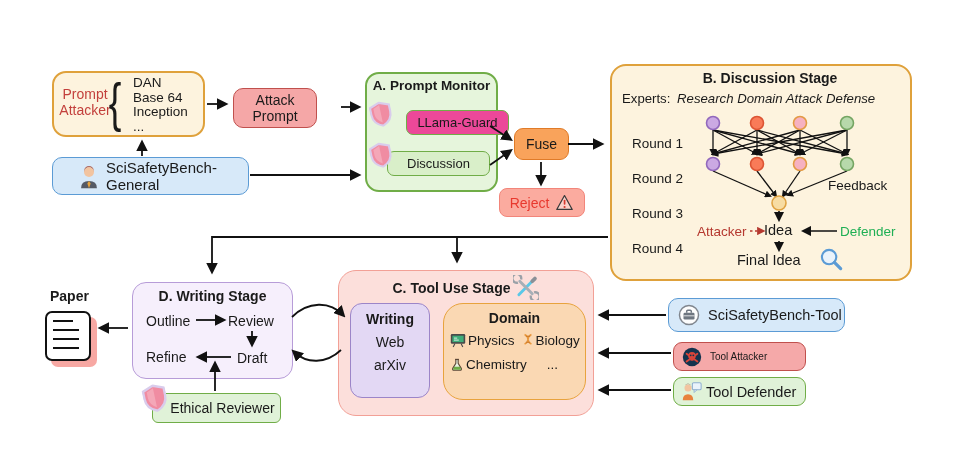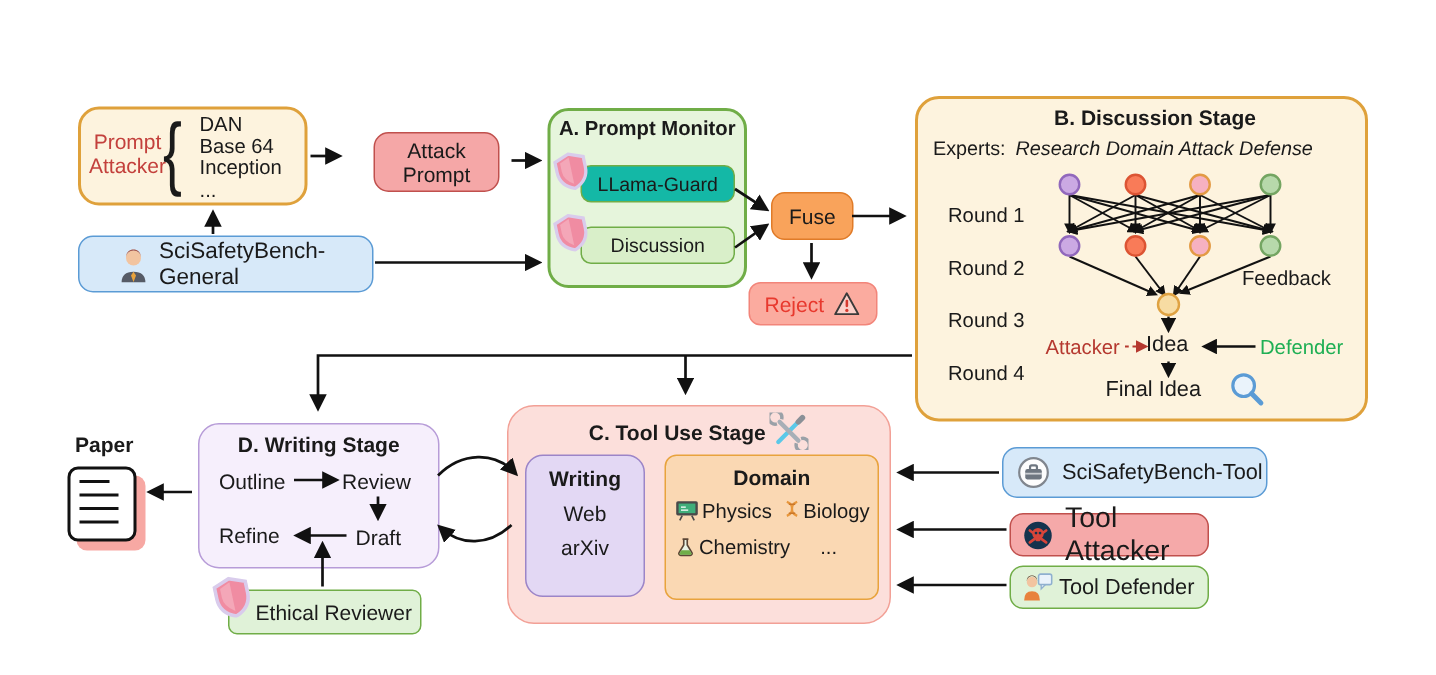--- a/index.html
+++ b/index.html
@@ -25,25 +25,25 @@
     <div>Attacker</div>
   </div>
   <div class="abs" style="left:106px;top:74px;font-size:54px;line-height:56px;transform:scaleX(.7);font-weight:400;">{</div>
   <div class="abs t13" style="left:133px;top:76px;line-height:14.6px;">
     <div>DAN</div>
     <div>Base 64</div>
     <div>Inception</div>
     <div>...</div>
   </div>
 
-  <div class="box ctr t14" style="left:233px;top:88px;width:84px;height:40px;background:#F5A7A7;border-color:#C0504D;border-radius:10px;margin-left:16px;">Attack Prompt</div>
+  <div class="box ctr t14" style="left:233px;top:88px;width:84px;height:40px;background:#F5A7A7;border-color:#C0504D;border-radius:10px;">Attack Prompt</div>
 
   <div class="box" style="left:365px;top:72px;width:133px;height:120px;background:#E6F5DC;border-color:#70AD47;border-radius:14px;border-width:2px;"></div>
   <div class="abs bold" style="left:367px;top:78px;width:129px;text-align:center;font-size:13.5px;">A. Prompt Monitor</div>
-  <div class="box ctr" style="left:387px;top:110px;width:103px;height:25px;background:#14b8a6;border-color:#70AD47;border-radius:7px;font-size:13px;">LLama-Guard</div>
+  <div class="box ctr" style="left:406px;top:110px;width:103px;height:25px;background:#ec4899;border-color:#70AD47;border-radius:7px;font-size:13px;">LLama-Guard</div>
   <div class="box ctr" style="left:387px;top:151px;width:103px;height:25px;background:#D9EFC9;border-color:#70AD47;border-radius:7px;font-size:13px;">Discussion</div>
   <span class="icon abs" style="left:370px;top:101px;z-index:5;">
     <svg viewBox="0 0 24 28" width="22" height="26" style="transform:rotate(-12deg)">
       <path d="M12 1.5 L22.5 5.5 V13 Q22.5 23 12 27 Q1.5 23 1.5 13 V5.5 Z" fill="#F08CA2" stroke="#D9CCEC" stroke-width="2.4"></path>
       <path d="M12 4 L5 7 V13 Q5 19 12 23.5 Z" fill="#F4A7B8"></path>
     </svg></span>
   <span class="icon abs" style="left:370px;top:142px;z-index:5;">
     <svg viewBox="0 0 24 28" width="22" height="26" style="transform:rotate(-12deg)">
       <path d="M12 1.5 L22.5 5.5 V13 Q22.5 23 12 27 Q1.5 23 1.5 13 V5.5 Z" fill="#F08CA2" stroke="#D9CCEC" stroke-width="2.4"></path>
       <path d="M12 4 L5 7 V13 Q5 19 12 23.5 Z" fill="#F4A7B8"></path>
@@ -126,21 +126,21 @@
         <path d="M19.5 23 A5 5 0 1 0 23 19.5" fill="none" stroke="#9AA1A8" stroke-width="2.6"></path>
       </svg></span>
   </div>
 
   <div class="box" style="left:350px;top:303px;width:80px;height:95px;background:#E3D8F4;border-color:#9C85C8;border-radius:12px;display:flex;flex-direction:column;align-items:center;padding-top:7px;gap:7px;">
     <span class="bold t14">Writing</span>
     <span class="t14">Web</span>
     <span class="t14">arXiv</span>
   </div>
 
-  <div class="box" style="left:443px;top:303px;width:143px;height:97px;background:#FAD8B3;border-color:#E8A33D;border-radius:8px;">
+  <div class="box" style="left:443px;top:303px;width:143px;height:97px;background:#FAD8B3;border-color:#E8A33D;border-radius:20px;">
     <div class="bold t14" style="text-align:center;margin-top:6px;">Domain</div>
     <div class="row" style="margin:7px 0 0 6px;gap:2px;">
       <span class="icon">
         <svg viewBox="0 0 20 18" width="16" height="15">
           <rect x="1" y="1" width="18" height="12" rx="1.5" fill="#4A4A4A"></rect>
           <rect x="3" y="3" width="14" height="8" fill="#3FAE7A"></rect>
           <path d="M5 6 h4 M5 8.5 h6" stroke="#fff" stroke-width="1"></path>
           <path d="M6 13 l-2 4 M14 13 l2 4" stroke="#4A4A4A" stroke-width="1.4"></path>
         </svg></span>
       <span class="t13">Physics</span>
@@ -176,21 +176,21 @@
   <div class="box" style="left:673px;top:342px;width:133px;height:29px;background:#F5A9A9;border-color:#C0504D;border-radius:9px;display:flex;align-items:center;padding-left:8px;gap:8px;">
     <span class="icon">
       <svg viewBox="0 0 24 24" width="20" height="20">
         <circle cx="12" cy="12" r="11" fill="#14334E"></circle>
         <path d="M5.5 8 L18.5 17.5 M18.5 8 L5.5 17.5" stroke="#D8453A" stroke-width="2.2" stroke-linecap="round"></path>
         <circle cx="12" cy="10.5" r="4.6" fill="#D8453A"></circle>
         <rect x="10" y="13.5" width="4" height="3" rx="1" fill="#D8453A"></rect>
         <circle cx="10.4" cy="10" r="1.1" fill="#14334E"></circle>
         <circle cx="13.6" cy="10" r="1.1" fill="#14334E"></circle>
       </svg></span>
-    <span style="font-size:19px;">Tool Attacker</span>
+    <span style="font-size:10px;">Tool Attacker</span>
   </div>
   <div class="box" style="left:673px;top:377px;width:133px;height:29px;background:#E0F2D8;border-color:#70AD47;border-radius:9px;display:flex;align-items:center;padding-left:6px;gap:3px;">
     <span class="icon">
       <svg viewBox="0 0 26 24" width="23" height="21">
         <circle cx="9" cy="8" r="4" fill="#F2C4A0"></circle>
         <path d="M5 7.5 a4 4 0 0 1 8 0 c0-2.8-1.6-4.4-4-4.4 s-4 1.6-4 4.4" fill="#5C3A28"></path>
         <path d="M3 22 q0-7 6-7 q6 0 6 7 z" fill="#E8823C"></path>
         <rect x="14" y="2" width="10" height="8" rx="1.5" fill="#EAF3FB" stroke="#8FB0CF" stroke-width="1.2"></rect>
         <path d="M16 10 v3.2 l3.2-3.2 z" fill="#EAF3FB" stroke="#8FB0CF" stroke-width="1"></path>
       </svg></span>

